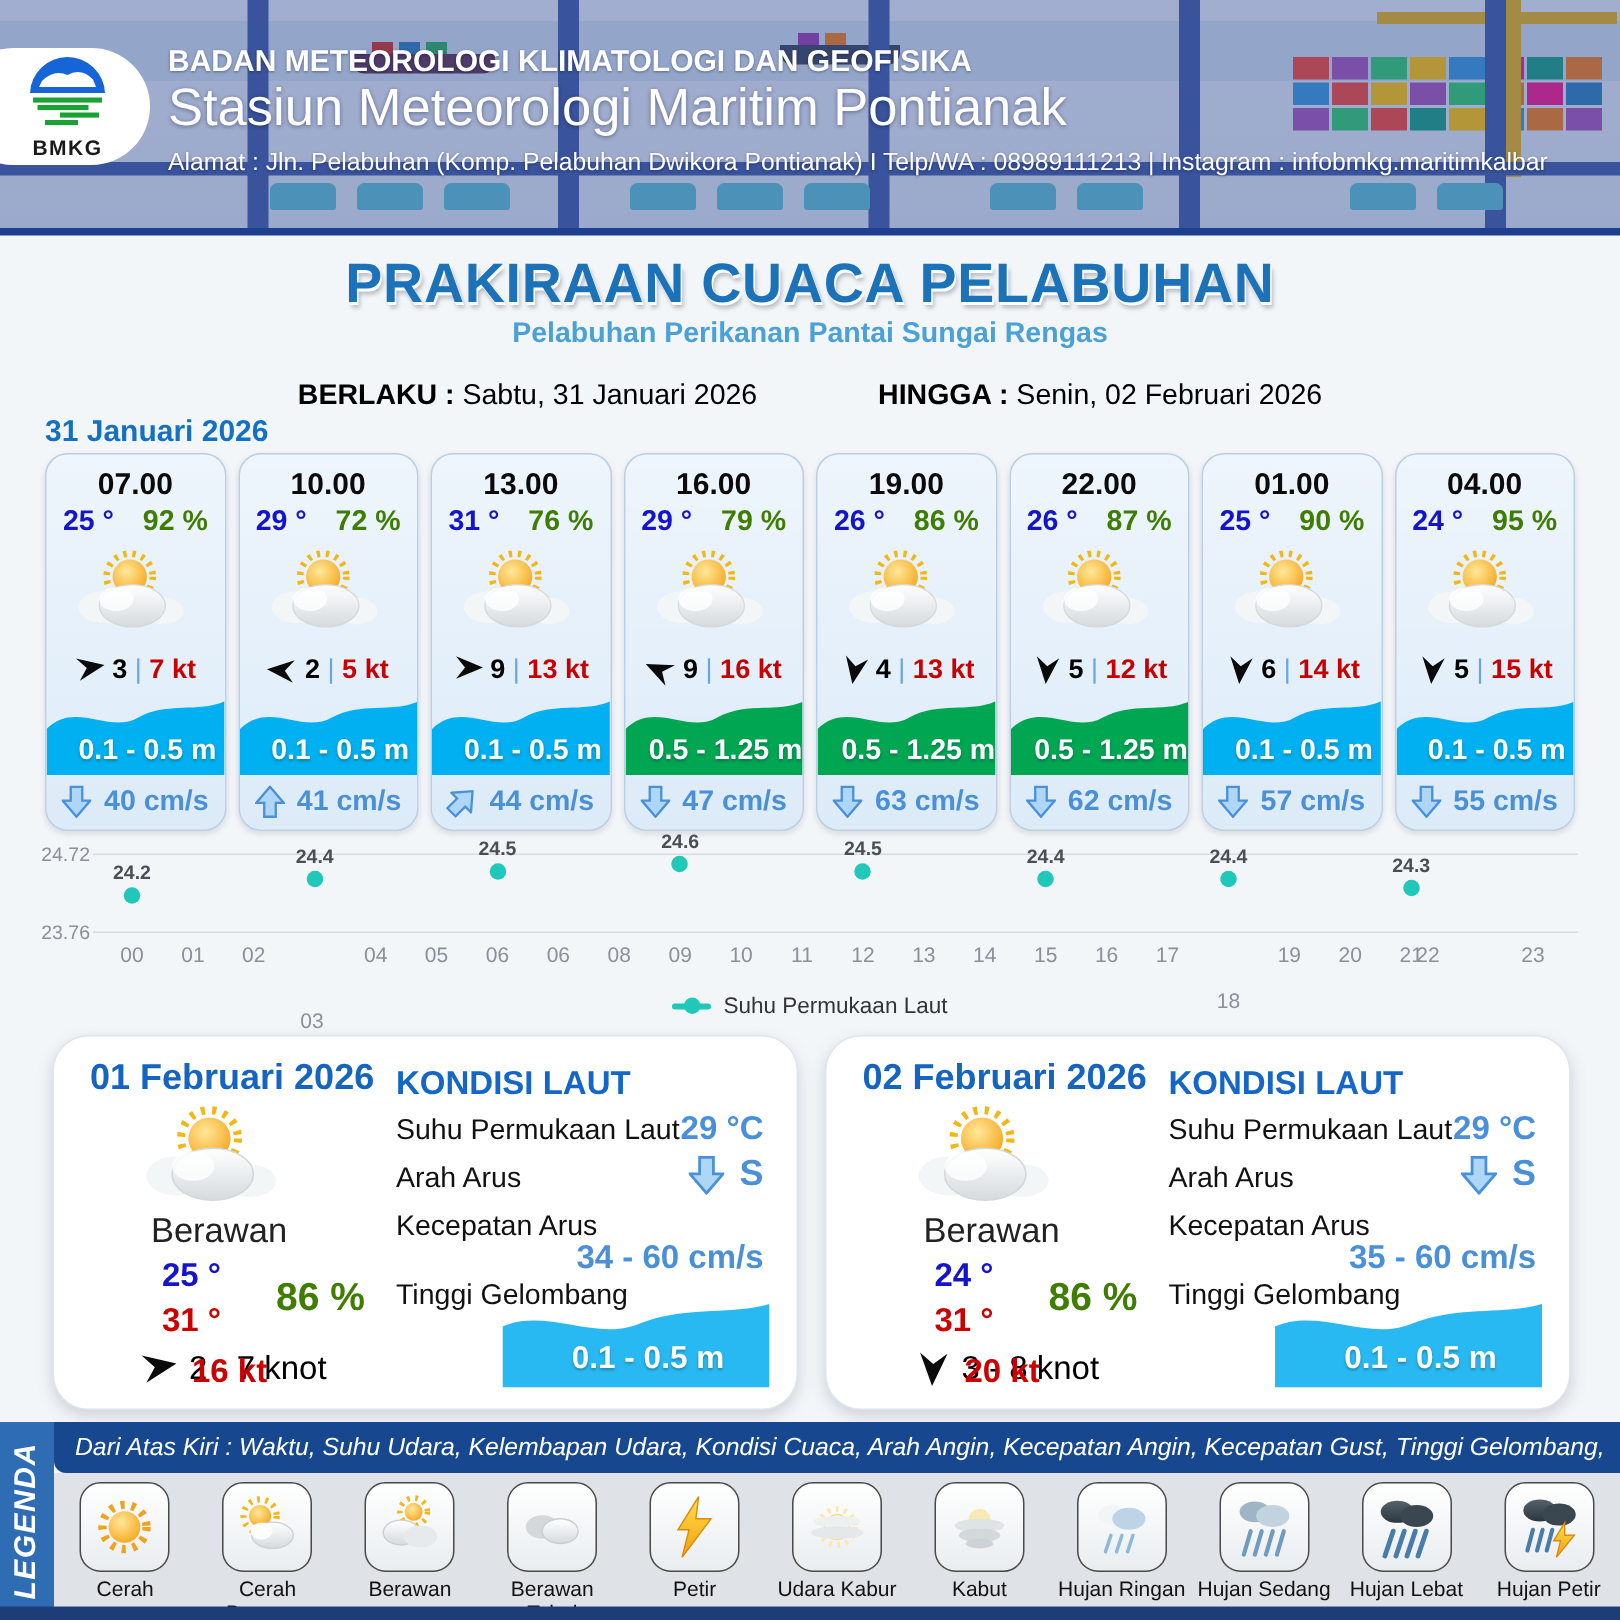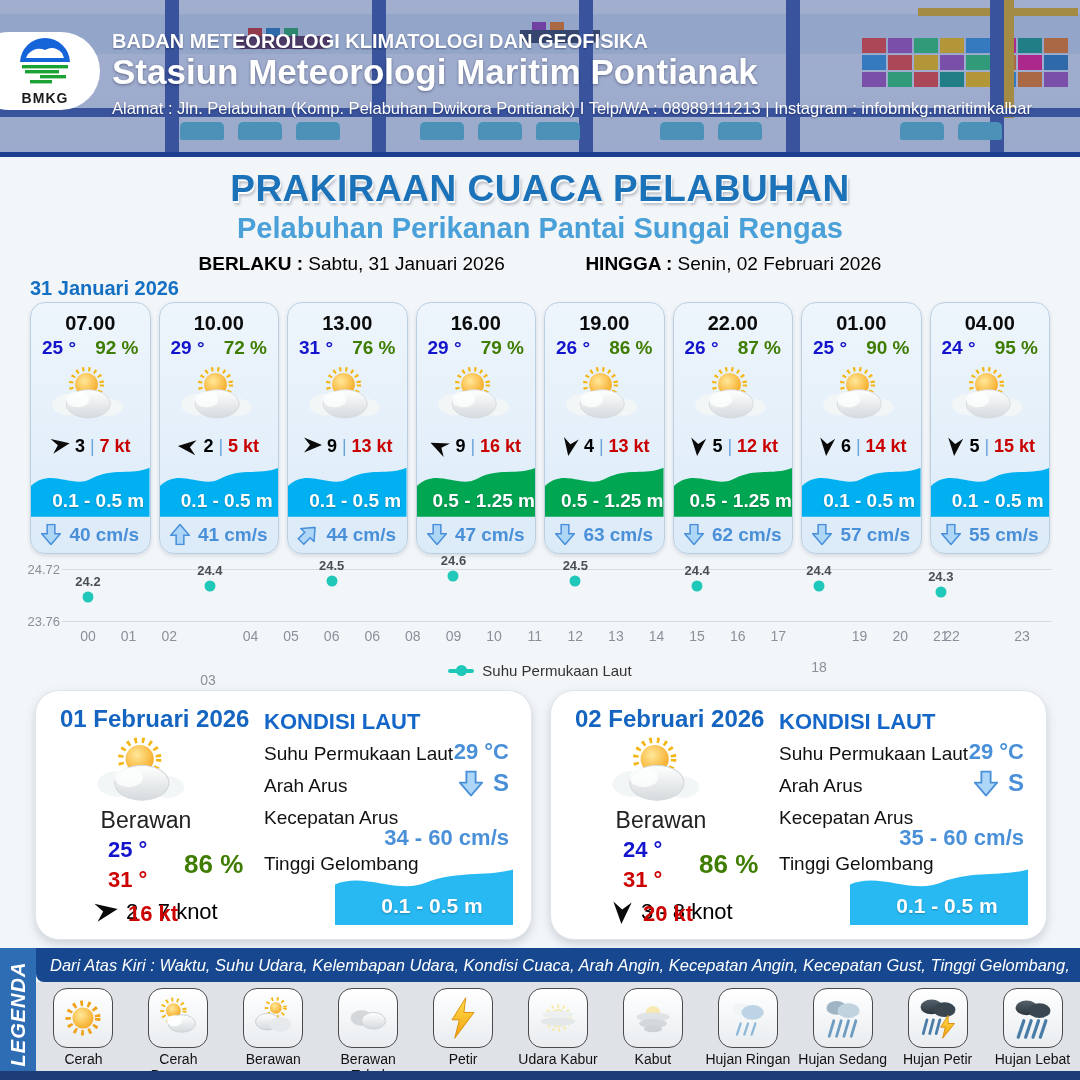--- a/index.html
+++ b/index.html
@@ -18,30 +18,30 @@
   .crane-h{position:absolute;top:8px;left:918px;width:160px;height:8px;background:#ddb322;}
   .containers{position:absolute;top:38px;left:862px;width:214px;display:flex;flex-wrap:wrap;gap:2px;}
   .containers span{width:24px;height:15px;display:block;}
   .tint{position:absolute;inset:0;background:rgba(56,62,138,0.34);}
   .logo-pill{position:absolute;left:-30px;top:32px;width:130px;height:78px;background:#fff;border-radius:40px;}
   .logo-svg{position:absolute;left:18px;top:38px;}
   .logo-text{position:absolute;left:6px;top:90px;width:78px;text-align:center;
              font-size:14px;font-weight:bold;color:#1a1a1a;letter-spacing:1px;}
   .h-agency{position:absolute;left:112px;top:30px;color:#fff;font-size:20px;font-weight:bold;
             text-shadow:0 1px 2px rgba(0,0,40,.4);}
-  .h-station{position:absolute;left:112px;top:52px;color:#fff;font-size:35px;font-weight:bold;
+  .h-station{position:absolute;left:112px;top:52px;color:#fff;font-size:35px;font-weight:normal;
              text-shadow:0 1px 3px rgba(0,0,40,.4);}
   .h-address{position:absolute;left:112px;top:99px;color:#fff;font-size:16.5px;
              text-shadow:0 1px 2px rgba(0,0,40,.4);}
   
   .title{position:absolute;top:168px;left:0;width:1080px;text-align:center;
          font-size:37px;font-weight:800;color:#1b72b8;letter-spacing:.5px;
          text-shadow:1px 2px 0 #fff,2px 4px 3px rgba(110,120,135,.45);}
   .subtitle{position:absolute;top:212px;left:0;width:1080px;text-align:center;
-            font-size:29px;font-weight:bold;color:#4aa0d8;}
+            font-size:19px;font-weight:bold;color:#4aa0d8;}
   .validity{position:absolute;top:253px;left:0;width:1080px;text-align:center;font-size:19px;color:#000;}
   .validity .lbl{font-weight:bold;}
   .validity .gap{display:inline-block;width:70px;}
   .fdate{position:absolute;top:277px;left:30px;font-size:20px;font-weight:bold;color:#1470c2;}
   
   .cards{position:absolute;top:302px;left:30px;width:1020px;display:flex;gap:8px;}
   .card{flex:1 1 0;height:250px;border-radius:15px;border:1.5px solid #bccfe0;overflow:hidden;
         background:linear-gradient(#eef5fc,#dcebf8);box-shadow:0 2px 4px rgba(80,100,130,.18);
         display:flex;flex-direction:column;}
   .c-time{margin-top:9px;text-align:center;font-size:20px;font-weight:bold;color:#0b0b0b;}
@@ -770,41 +770,41 @@
             <line x1="31" y1="28" x2="26" y2="45"></line>
             <line x1="39" y1="28" x2="34" y2="45"></line>
           </g>
         </svg>
       </div>
     <div class="lg-label">Hujan Sedang</div>
   </div>
   <div class="lg-item">
     <div class="lg-box">
         <svg width="46" height="46" viewBox="0 0 50 50">
+      <ellipse cx="18" cy="14" rx="12" ry="8" fill="url(#gclouddark)"></ellipse>
+      <ellipse cx="32" cy="17" rx="12" ry="8" fill="#3a4750"></ellipse>
+      <g stroke="#4a7ca8" stroke-width="3.5" stroke-linecap="round">
+        <line x1="15" y1="28" x2="9" y2="46"></line>
+            <line x1="23" y1="28" x2="17" y2="46"></line>
+            <line x1="31" y1="28" x2="25" y2="46"></line>
+            <line x1="39" y1="28" x2="33" y2="46"></line>
+          </g>
+        </svg>
+      </div>
+    <div class="lg-label">Hujan Lebat</div>
+  </div>
+  <div class="lg-item">
+    <div class="lg-box">
+        <svg width="46" height="46" viewBox="0 0 50 50">
       <ellipse cx="18" cy="13" rx="12" ry="8" fill="url(#gclouddark)"></ellipse>
       <ellipse cx="32" cy="16" rx="12" ry="8" fill="#3a4750"></ellipse>
       <g stroke="#4a7ca8" stroke-width="3" stroke-linecap="round">
         <line x1="13" y1="27" x2="9" y2="42"></line>
             <line x1="20" y1="27" x2="16" y2="42"></line>
             <line x1="27" y1="27" x2="23" y2="42"></line>
           </g>
       <polygon points="36,22 28,35 33,35 30,47 43,31 36,31" fill="url(#gbolt)" stroke="#d98a0b"></polygon>
         </svg>
       </div>
     <div class="lg-label">Hujan Petir</div>
   </div>
-  <div class="lg-item">
-    <div class="lg-box">
-        <svg width="46" height="46" viewBox="0 0 50 50">
-      <ellipse cx="18" cy="14" rx="12" ry="8" fill="url(#gclouddark)"></ellipse>
-      <ellipse cx="32" cy="17" rx="12" ry="8" fill="#3a4750"></ellipse>
-      <g stroke="#4a7ca8" stroke-width="3.5" stroke-linecap="round">
-        <line x1="15" y1="28" x2="9" y2="46"></line>
-            <line x1="23" y1="28" x2="17" y2="46"></line>
-            <line x1="31" y1="28" x2="25" y2="46"></line>
-            <line x1="39" y1="28" x2="33" y2="46"></line>
-          </g>
-        </svg>
-      </div>
-    <div class="lg-label">Hujan Lebat</div>
-  </div>
 </div>
 <div class="footer"></div>
 
 </body></html>

